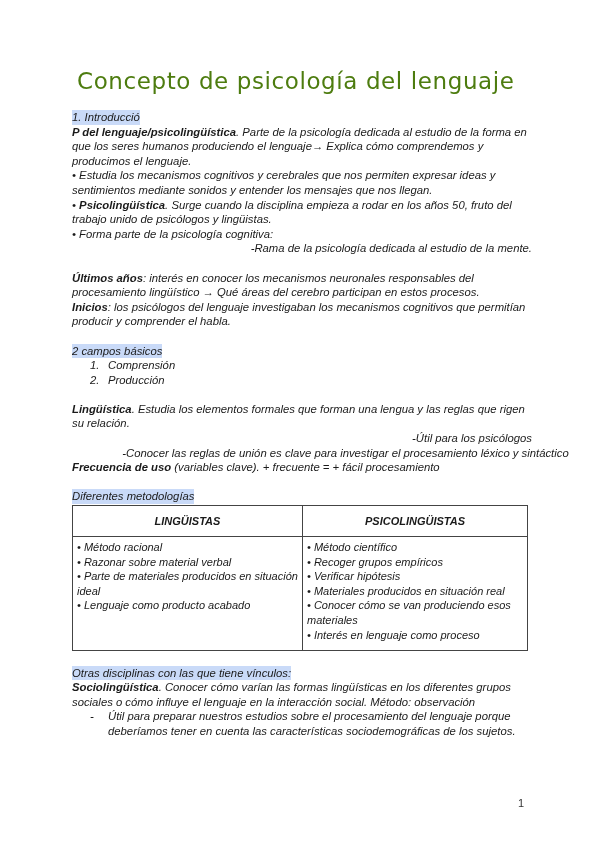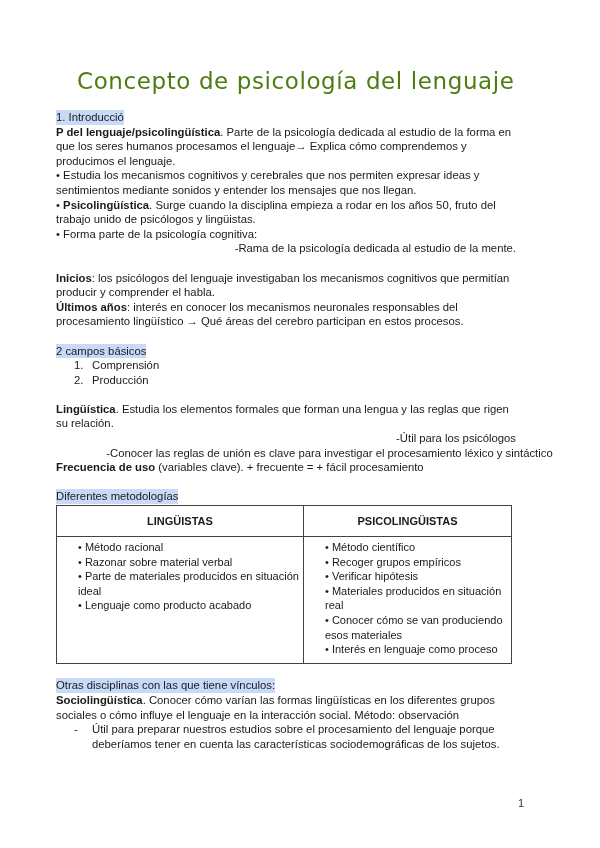--- a/index.html
+++ b/index.html
@@ -1,57 +1,57 @@
 <!DOCTYPE html>
 <html><head>
   <meta charset="utf-8">
   <style>
     html, body { margin: 0; padding: 0; background: #ffffff; }
     body { width: 600px; height: 848px; position: relative; overflow: hidden;
            font-family: "Liberation Sans", sans-serif; color: #1a1a1a; }
     .page { position: absolute; left: 0; top: 0; width: 600px; height: 848px; }
     .title { position: absolute; left: 77px; top: 68px; font-size: 23px; color: #4d7c0f;
              font-family: "DejaVu Sans", sans-serif; letter-spacing: 0.6px; font-weight: normal; }
-    .content { position: absolute; left: 56px; top: 110px; width: 460px; font-size: 11.3px; line-height: 14.6px; }
+    .content { position: absolute; left: 72px; top: 110px; width: 460px; font-size: 11.3px; line-height: 14.6px; font-style: italic; }
     .hl { background: #c9daf8; }
     .sec { display: inline-block; }
     p { margin: 0; }
     .gap { height: 14.6px; }
     .dash { padding-left: 18px; position: relative; }
     .dash .tx { display: block; padding-left: 18px; text-align: right; }
     .num { padding-left: 18px; }
     .num .mk { display: inline-block; width: 18px; }
     table { border-collapse: collapse; width: 456px; margin-top: 1px; font-size: 11px; line-height: 14.6px; }
     th, td { border: 1.3px solid #444; vertical-align: top; }
     th { font-weight: bold; height: 28px; text-align: center; vertical-align: middle; font-size: 11px; }
-    td { padding: 3px 2px 6px 21px; height: 104px; }
+    td { padding: 3px 2px 6px 4px; height: 104px; }
     td.l { width: 223px; }
     .pagenum { position: absolute; left: 518px; top: 797px; font-size: 11px; color: #333; }
     b { font-weight: bold; }
   </style>
 </head>
 <body>
 
 <div class="page">
   <h1 class="title" style="margin:0;">Concepto de psicología del lenguaje</h1>
 
   <div class="content">
     <p><span class="hl sec">1. Introducció</span></p>
-    <p><b>P del lenguaje/psicolingüística</b><span>. Parte de la psicología dedicada al estudio de la forma en que los seres humanos procesamos el lenguaje→ Explica cómo comprendemos y producimos el lenguaje.</span></p>
+    <p><b>P del lenguaje/psicolingüística</b><span>. Parte de la psicología dedicada al estudio de la forma en que los seres humanos produciendo el lenguaje→ Explica cómo comprendemos y producimos el lenguaje.</span></p>
     <p>• Estudia los mecanismos cognitivos y cerebrales que nos permiten expresar ideas y sentimientos mediante sonidos y entender los mensajes que nos llegan.</p>
     <p><span>• </span><b>Psicolingüística</b><span>. Surge cuando la disciplina empieza a rodar en los años 50, fruto del trabajo unido de psicólogos y lingüistas.</span></p>
     <p>• Forma parte de la psicología cognitiva:</p>
     <p class="dash">
         <span class="tx"><span style="display:inline-block;width:18px;">-</span><span>Rama de la psicología dedicada al estudio de la mente.</span></span>
       </p>
 
     <div class="gap"></div>
 
+    <p><b>Últimos años</b><span>: interés en conocer los mecanismos neuronales responsables del procesamiento lingüístico → Qué áreas del cerebro participan en estos procesos.</span></p>
     <p><b>Inicios</b><span>: los psicólogos del lenguaje investigaban los mecanismos cognitivos que permitían producir y comprender el habla.</span></p>
-    <p><b>Últimos años</b><span>: interés en conocer los mecanismos neuronales responsables del procesamiento lingüístico → Qué áreas del cerebro participan en estos procesos.</span></p>
 
     <div class="gap"></div>
 
     <p><span class="hl sec">2 campos básicos</span></p>
     <p class="num"><span class="mk">1.</span><span>Comprensión</span></p>
     <p class="num"><span class="mk">2.</span><span>Producción</span></p>
 
     <div class="gap"></div>
 
     <p><b>Lingüística</b><span>. Estudia los elementos formales que forman una lengua y las reglas que rigen su relación.</span></p>

